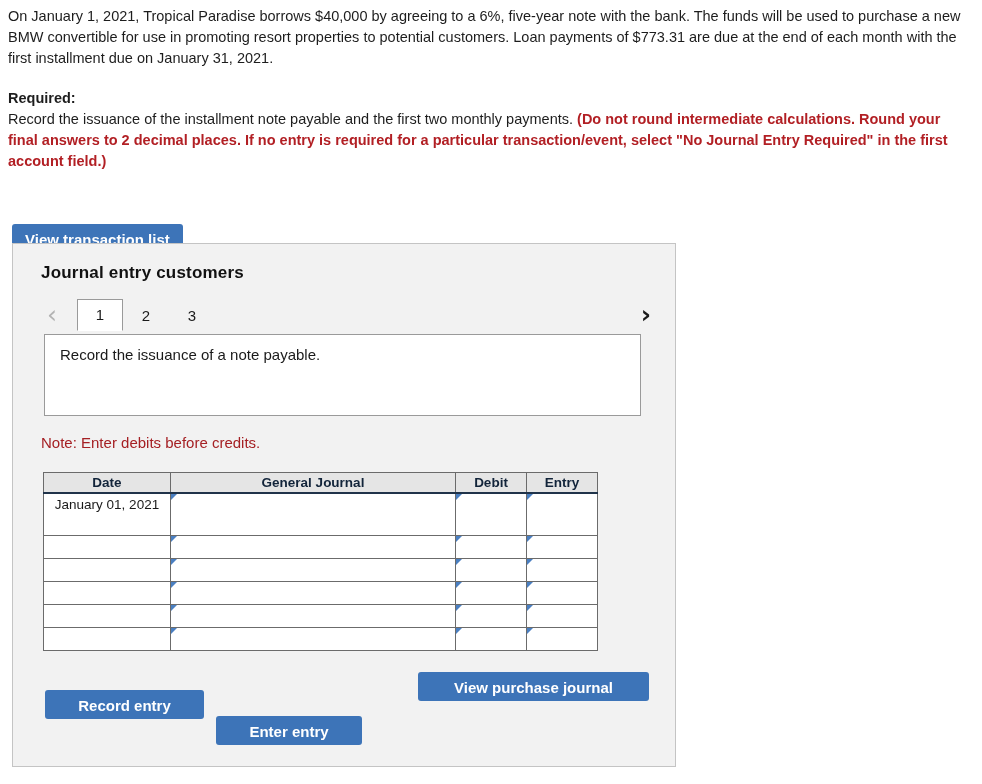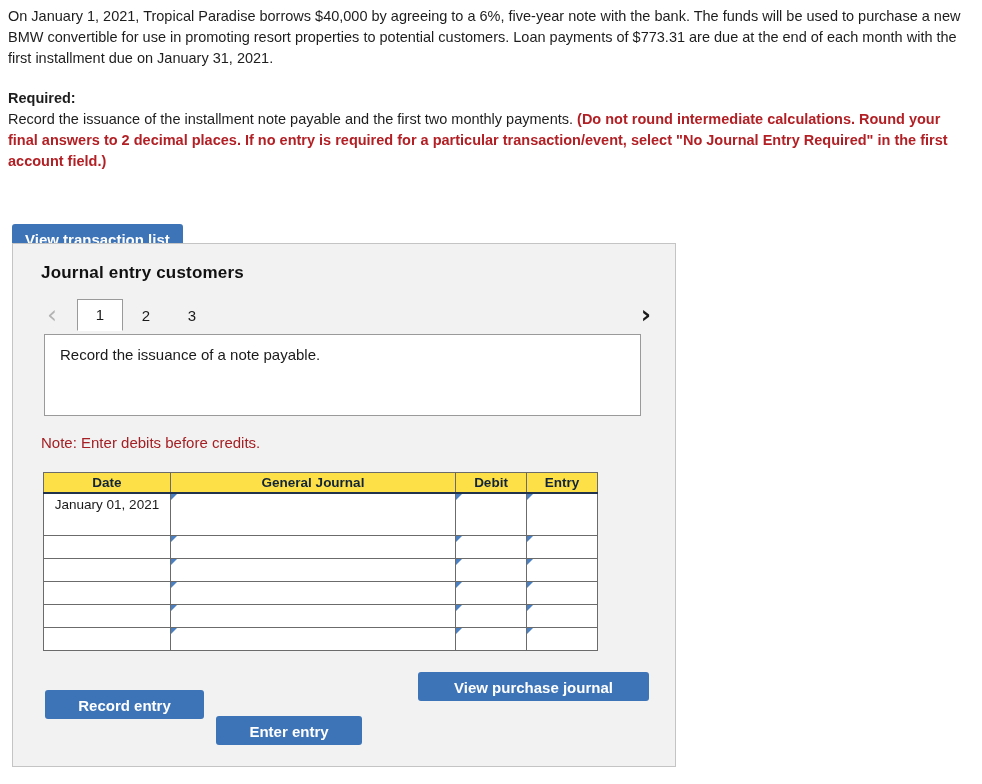--- a/index.html
+++ b/index.html
@@ -177,21 +177,21 @@
   
   .jtable {
     position: absolute;
     left: 30px;
     top: 228px;
     border-collapse: collapse;
     font-size: 13.5px;
     background: #ffffff;
   }
   .jtable th {
-    background: #fde047;
+    background: #e5e5e5;
     color: #12243a;
     font-weight: bold;
     font-size: 13.5px;
     height: 19px;
     padding: 0;
     border: 1px solid #6b6b6b;
     border-bottom: 2px solid #20334a;
     text-align: center;
   }
   .jtable td {

